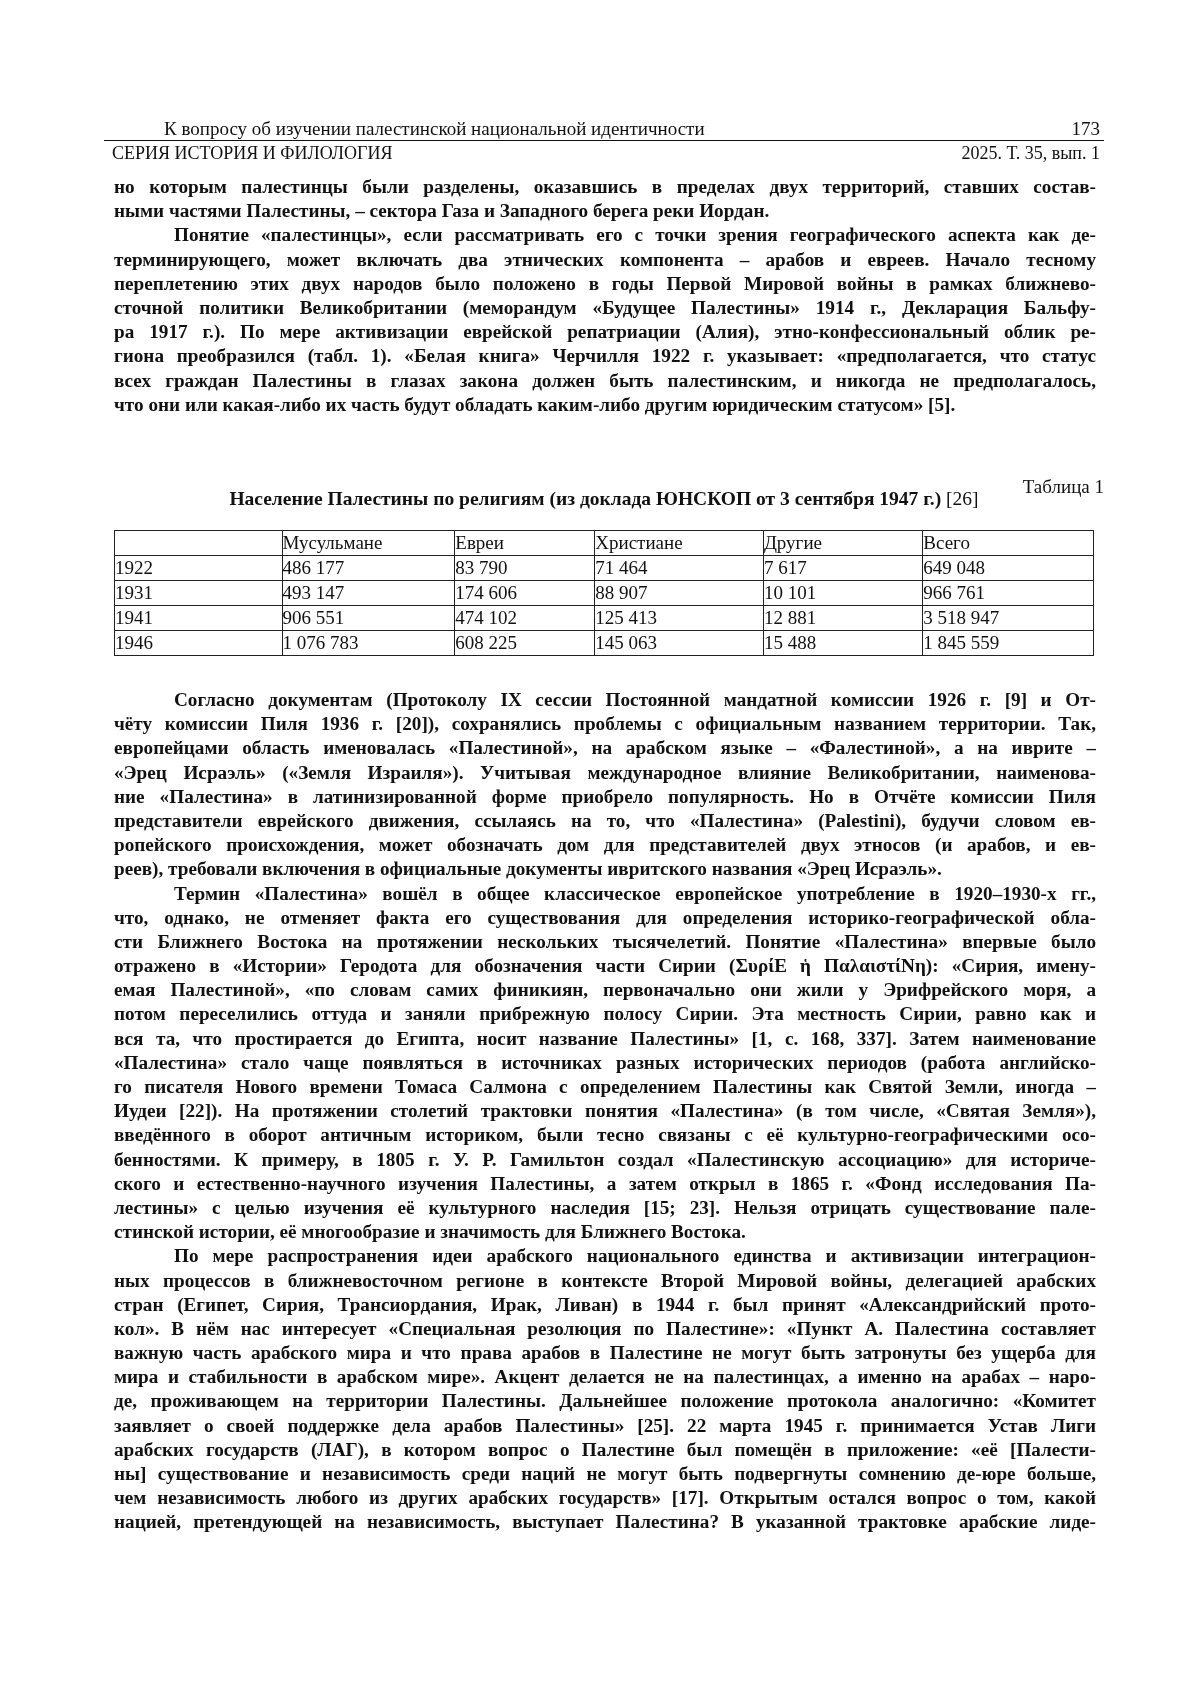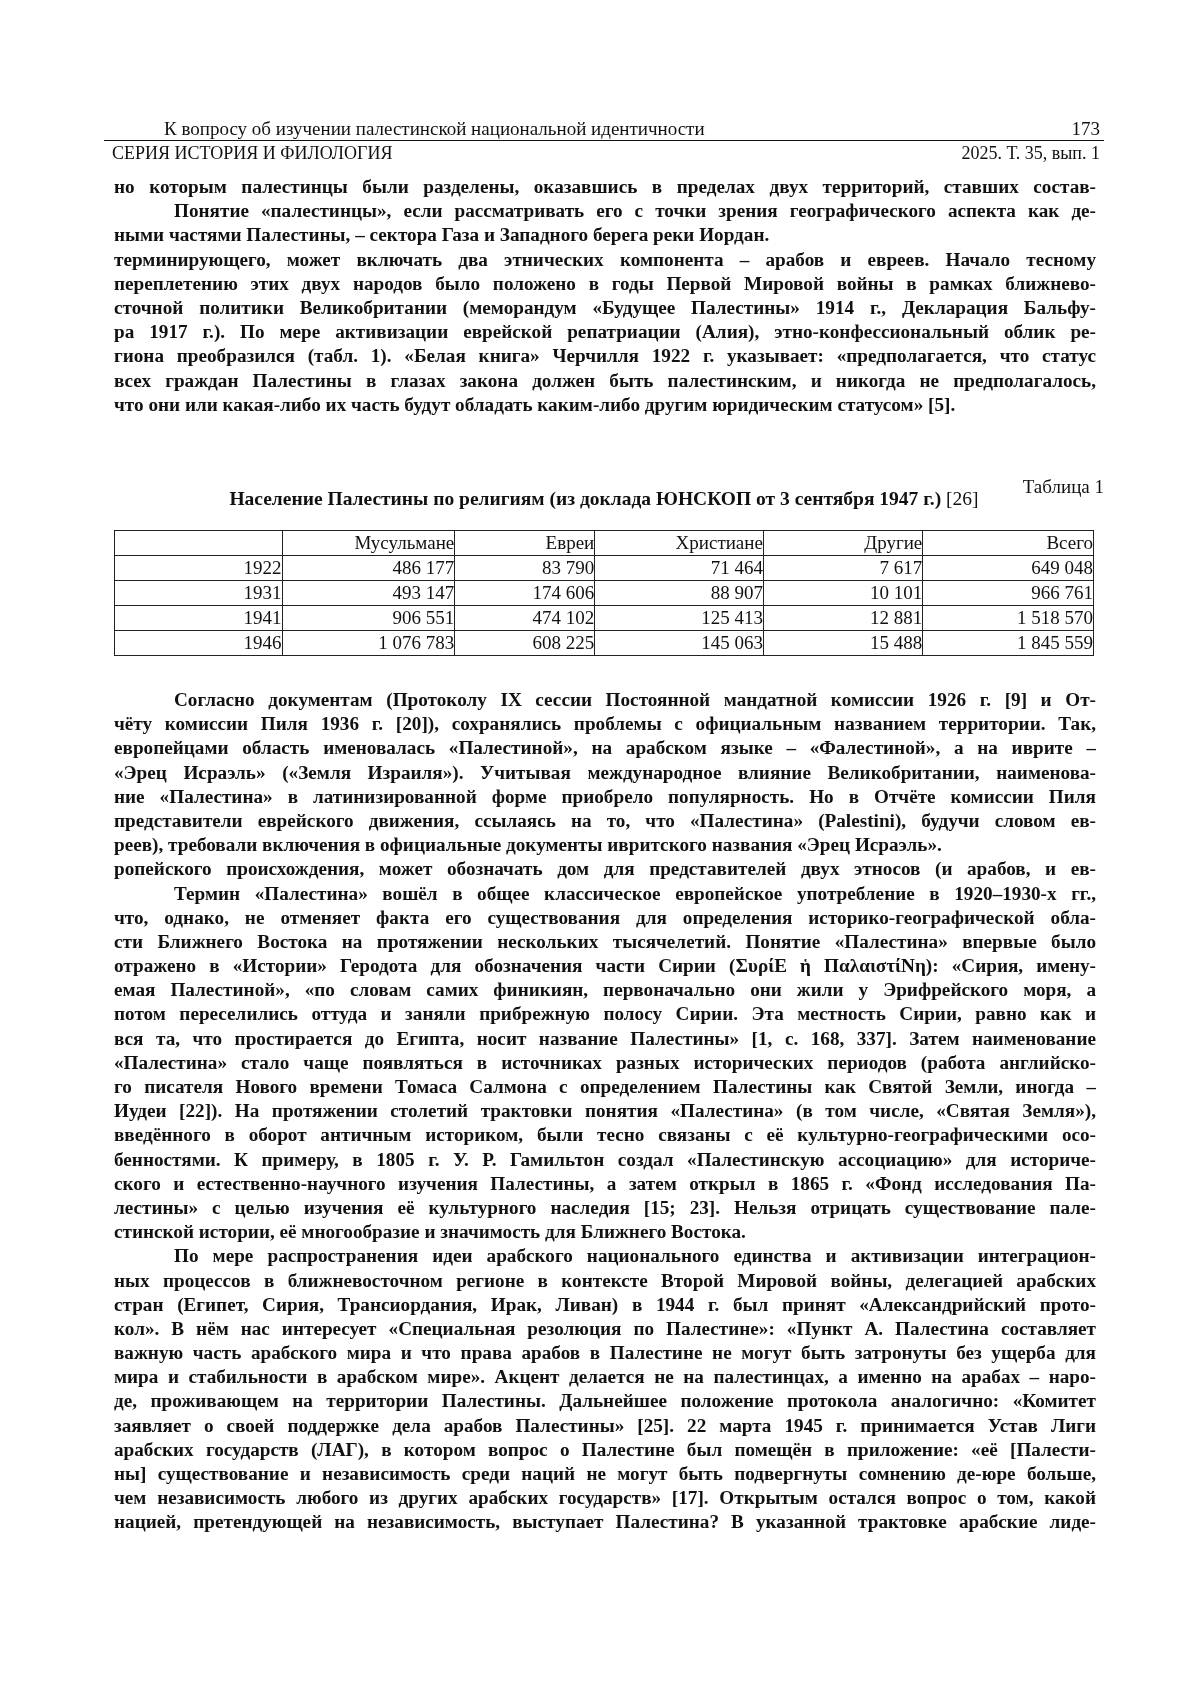--- a/index.html
+++ b/index.html
@@ -33,21 +33,21 @@
   .tbl-title {
     position: absolute; left: 104px; width: 1000px; top: 488px; text-align: center;
     font-size: 19.5px; font-weight: bold;
   }
   .tbl-title .ref { font-weight: normal; }
   table.data {
     position: absolute; left: 114px; top: 530px; width: 980px;
     border-collapse: collapse; font-size: 19px;
   }
   table.data td, table.data th {
-    border: 1.3px solid #222; height: 24px; padding: 0; text-align: right;
+    border: 1.3px solid #222; height: 24px; padding: 0; text-align: left;
     font-weight: normal; line-height: 24px;
   }
   .c0 { width: 163px; } .c1 { width: 168px; } .c2 { width: 136px; }
   .c3 { width: 164px; } .c4 { width: 155px; } .c5 { width: 166px; }
 </style>
 </head>
 <body>
 
 <div class="header">
   <div class="header-top">
@@ -56,22 +56,22 @@
   </div>
   <div class="header-rule"></div>
   <div class="header-bottom">
     <span class="series">СЕРИЯ ИСТОРИЯ И ФИЛОЛОГИЯ</span>
     <span class="issue">2025. Т. 35, вып. 1</span>
   </div>
 </div>
 
 <div class="para" id="intro" style="top:175px;">
   <span class="line">но которым палестинцы были разделены, оказавшись в пределах двух территорий, ставших состав-</span>
+  <span class="line last">ными частями Палестины, – сектора Газа и Западного берега реки Иордан.</span>
   <span class="line indent">Понятие «палестинцы», если рассматривать его с точки зрения географического аспекта как де-</span>
-  <span class="line last">ными частями Палестины, – сектора Газа и Западного берега реки Иордан.</span>
   <span class="line">терминирующего, может включать два этнических компонента – арабов и евреев. Начало тесному</span>
   <span class="line">переплетению этих двух народов было положено в годы Первой Мировой войны в рамках ближнево-</span>
   <span class="line">сточной политики Великобритании (меморандум «Будущее Палестины» 1914 г., Декларация Бальфу-</span>
   <span class="line">ра 1917 г.). По мере активизации еврейской репатриации (Алия), этно-конфессиональный облик ре-</span>
   <span class="line">гиона преобразился (табл. 1). «Белая книга» Черчилля 1922 г. указывает: «предполагается, что статус</span>
   <span class="line">всех граждан Палестины в глазах закона должен быть палестинским, и никогда не предполагалось,</span>
   <span class="line last">что они или какая-либо их часть будут обладать каким-либо другим юридическим статусом» [5].</span>
 </div>
 
 <div class="tbl-label">Таблица 1</div>
@@ -105,42 +105,42 @@
     <td>88 907</td>
     <td>10 101</td>
     <td>966 761</td>
   </tr>
   <tr>
     <td>1941</td>
     <td>906 551</td>
     <td>474 102</td>
     <td>125 413</td>
     <td>12 881</td>
-    <td>1 518 570</td>
+    <td>3 518 947</td>
   </tr>
   <tr>
     <td>1946</td>
     <td>1 076 783</td>
     <td>608 225</td>
     <td>145 063</td>
     <td>15 488</td>
     <td>1 845 559</td>
   </tr>
 </tbody>
   </table>
 
 <div class="para" id="body" style="top:688px;">
   <span class="line indent">Согласно документам (Протоколу IX сессии Постоянной мандатной комиссии 1926 г. [9] и От-</span>
   <span class="line">чёту комиссии Пиля 1936 г. [20]), сохранялись проблемы с официальным названием территории. Так,</span>
   <span class="line">европейцами область именовалась «Палестиной», на арабском языке – «Фалестиной», а на иврите –</span>
   <span class="line">«Эрец Исраэль» («Земля Израиля»). Учитывая международное влияние Великобритании, наименова-</span>
   <span class="line">ние «Палестина» в латинизированной форме приобрело популярность. Но в Отчёте комиссии Пиля</span>
   <span class="line">представители еврейского движения, ссылаясь на то, что «Палестина» (Palestini), будучи словом ев-</span>
+  <span class="line">ропейского происхождения, может обозначать дом для представителей двух этносов (и арабов, и ев-</span>
   <span class="line last">реев), требовали включения в официальные документы ивритского названия «Эрец Исраэль».</span>
-  <span class="line">ропейского происхождения, может обозначать дом для представителей двух этносов (и арабов, и ев-</span>
   <span class="line indent">Термин «Палестина» вошёл в общее классическое европейское употребление в 1920–1930-х гг.,</span>
   <span class="line">что, однако, не отменяет факта его существования для определения историко-географической обла-</span>
   <span class="line">сти Ближнего Востока на протяжении нескольких тысячелетий. Понятие «Палестина» впервые было</span>
   <span class="line">отражено в «Истории» Геродота для обозначения части Сирии (ΣυρίΕ ἡ ΠαλαιστίΝη): «Сирия, имену-</span>
   <span class="line">емая Палестиной», «по словам самих финикиян, первоначально они жили у Эрифрейского моря, а</span>
   <span class="line">потом переселились оттуда и заняли прибрежную полосу Сирии. Эта местность Сирии, равно как и</span>
   <span class="line">вся та, что простирается до Египта, носит название Палестины» [1, с. 168, 337]. Затем наименование</span>
   <span class="line">«Палестина» стало чаще появляться в источниках разных исторических периодов (работа английско-</span>
   <span class="line">го писателя Нового времени Томаса Салмона с определением Палестины как Святой Земли, иногда –</span>
   <span class="line">Иудеи [22]). На протяжении столетий трактовки понятия «Палестина» (в том числе, «Святая Земля»),</span>

